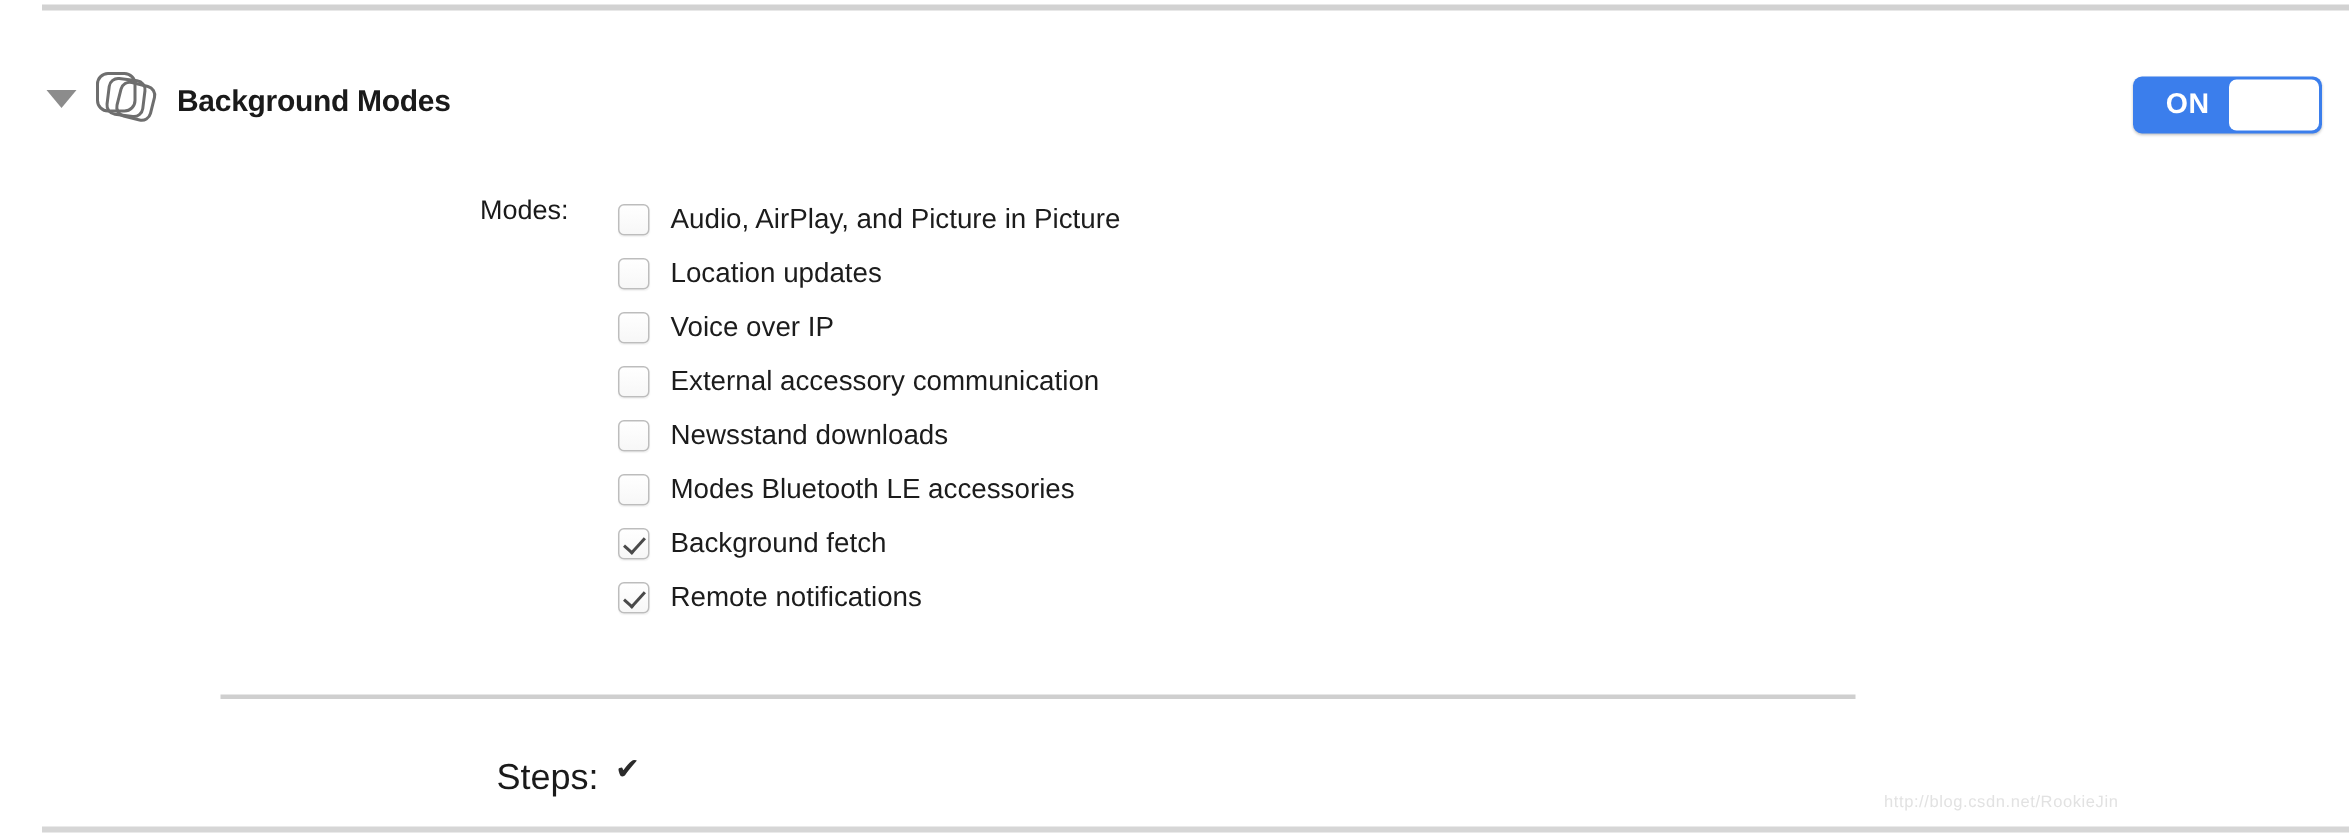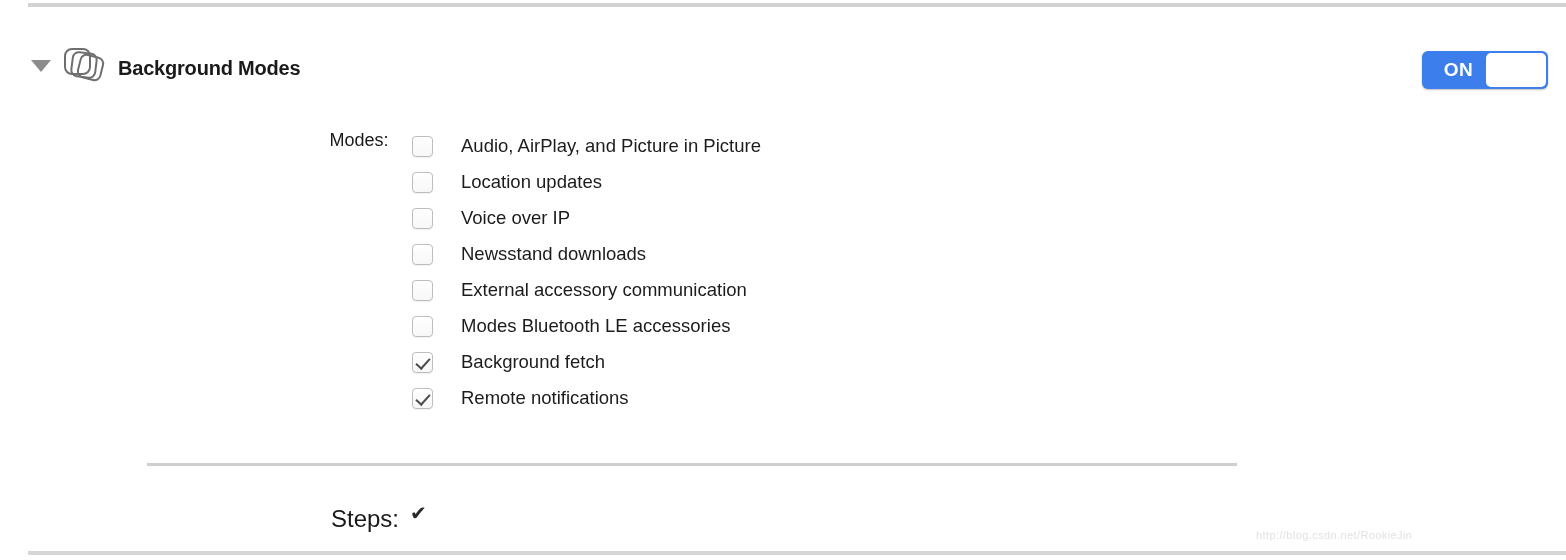--- a/index.html
+++ b/index.html
@@ -114,21 +114,21 @@
     background: #ffffff;
     border-radius: 5px;
   }
 
   
   .modes-label {
     position: absolute;
     left: 320px;
     top: 130px;
     width: 78px;
-    text-align: center;
+    text-align: left;
     font-size: 18px;
     color: #1a1a1a;
     white-space: nowrap;
   }
 
   .modes-list {
     position: absolute;
     left: 412px;
     top: 128px;
   }
@@ -157,21 +157,21 @@
     left: 6px;
     top: 2px;
     width: 6px;
     height: 12px;
     border: solid #4a4a4a;
     border-width: 0 2.4px 2.4px 0;
     transform: rotate(42deg);
   }
 
   .mode-text {
-    margin-left: 28px;
+    margin-left: 14px;
     font-size: 18.5px;
     color: #1c1c1c;
     white-space: nowrap;
   }
 
   
   .divider {
     position: absolute;
     left: 147px;
     top: 463px;
@@ -261,25 +261,25 @@
     <div class="mode-row">
       <span class="checkbox"></span>
       <span class="mode-text">Location updates</span>
     </div>
     <div class="mode-row">
       <span class="checkbox"></span>
       <span class="mode-text">Voice over IP</span>
     </div>
     <div class="mode-row">
       <span class="checkbox"></span>
+      <span class="mode-text">External accessory communication</span>
+    </div>
+    <div class="mode-row">
+      <span class="checkbox"></span>
       <span class="mode-text">Newsstand downloads</span>
-    </div>
-    <div class="mode-row">
-      <span class="checkbox"></span>
-      <span class="mode-text">External accessory communication</span>
     </div>
     <div class="mode-row">
       <span class="checkbox"></span>
       <span class="mode-text">Modes Bluetooth LE accessories</span>
     </div>
     <div class="mode-row">
       <span class="checkbox checked"></span>
       <span class="mode-text">Background fetch</span>
     </div>
     <div class="mode-row">

